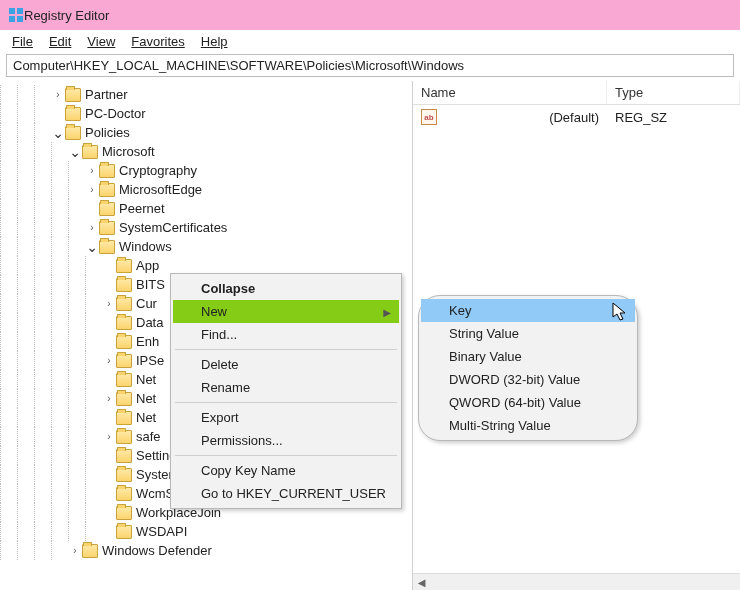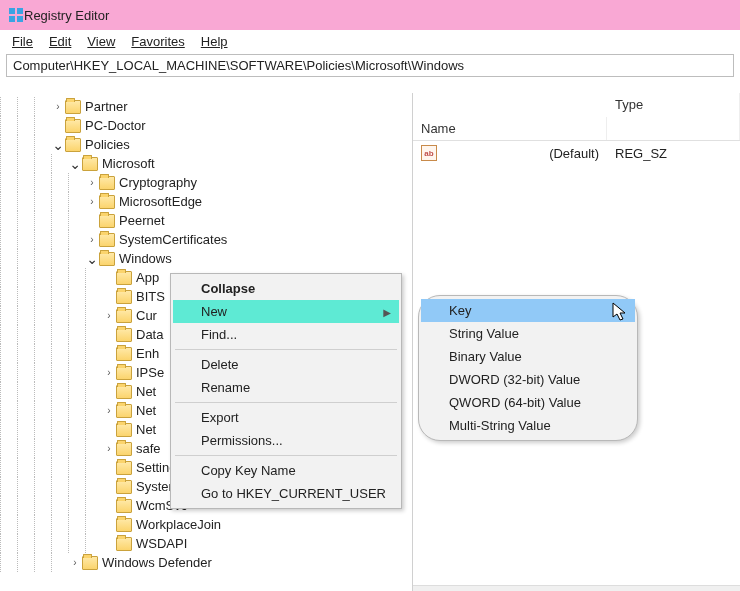--- a/index.html
+++ b/index.html
@@ -33,21 +33,21 @@
     padding: 0 6px;
     gap: 4px;
     text-decoration: underline;
   }
   .menubar span {
     padding: 2px 6px;
     cursor: default;
   }
   .addressbar {
     border: 1px solid #bdbdbd;
-    margin: 2px 6px 16px 6px;
+    margin: 2px 6px 4px 6px;
     padding: 3px 6px;
     font-size: 13px;
     background: #fff;
   }
   .panes {
     display: flex;
     height: calc(591px - 30px - 22px - 30px);
     border-top: 0px solid #ddd;
   }
   .tree-pane {
@@ -65,21 +65,21 @@
   .list-header {
     display: flex;
     border-bottom: 1px solid #e0e0e0;
     font-size: 13px;
     color: #333;
   }
   .list-header .col {
     padding: 4px 8px;
     border-right: 1px solid #eee;
   }
-  .col-name { width: 194px; margin-top: 24px; }
+  .col-name { width: 194px; }
   .col-type { flex: 1; }
   .list-body { padding: 2px 0; }
   .list-row {
     display: flex;
     align-items: center;
     font-size: 13px;
   }
   .list-row .cell { padding: 2px 8px; }
   .cell-name { width: 194px; display: flex; align-items: center; gap: 16px; justify-content: space-between; }
   .cell-type { flex: 1; }
@@ -150,21 +150,21 @@
     white-space: nowrap;
     position: relative;
   }
   .ctx .item.bold { font-weight: 600; }
   .ctx .sep {
     height: 1px;
     background: #cfcfcf;
     margin: 3px 2px;
   }
   .ctx .item.hl {
-    background: #5eead4;
+    background: #84cc16;
   }
   .ctx .item .arrow {
     position: absolute;
     right: 8px;
     top: 50%;
     transform: translateY(-50%);
     font-size: 10px;
     color: #555;
   }
   .sub {

